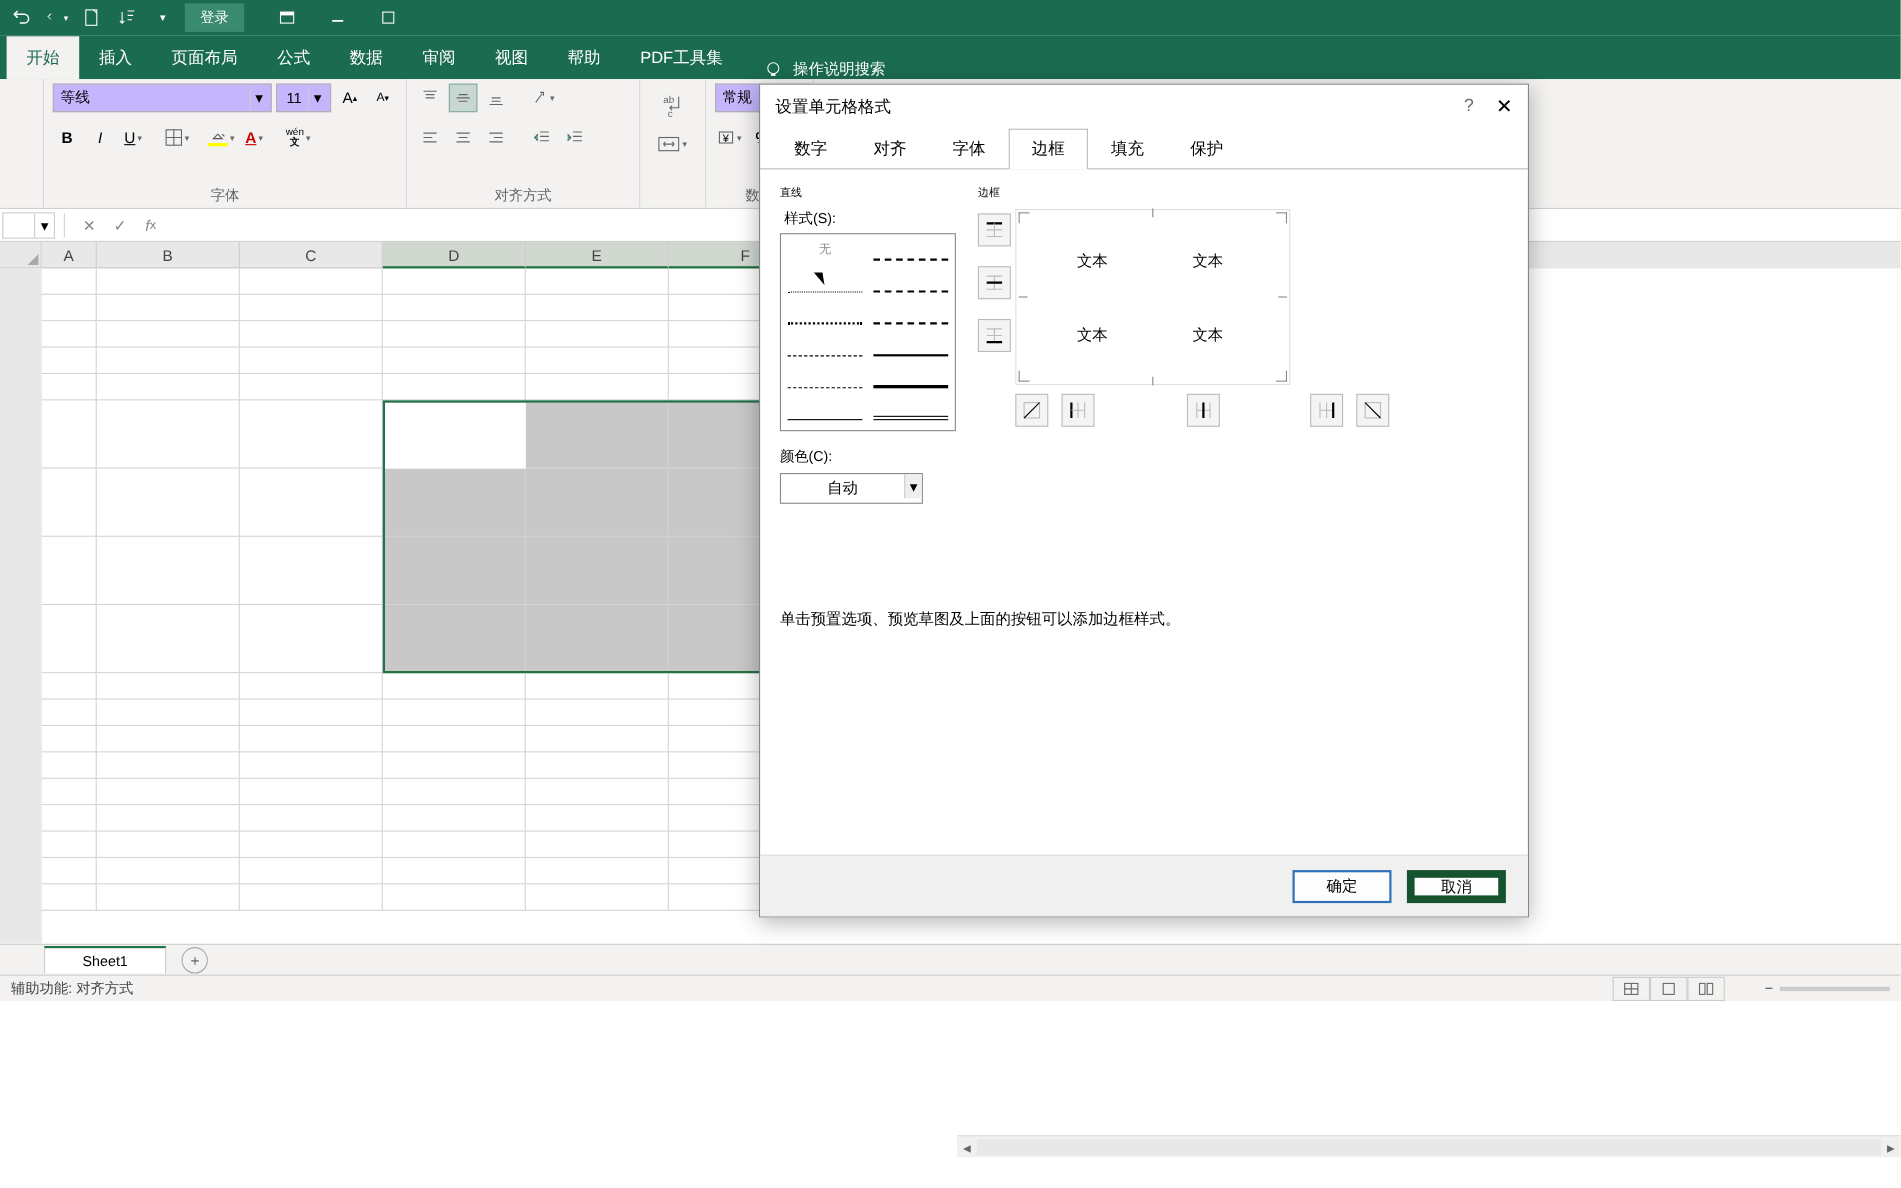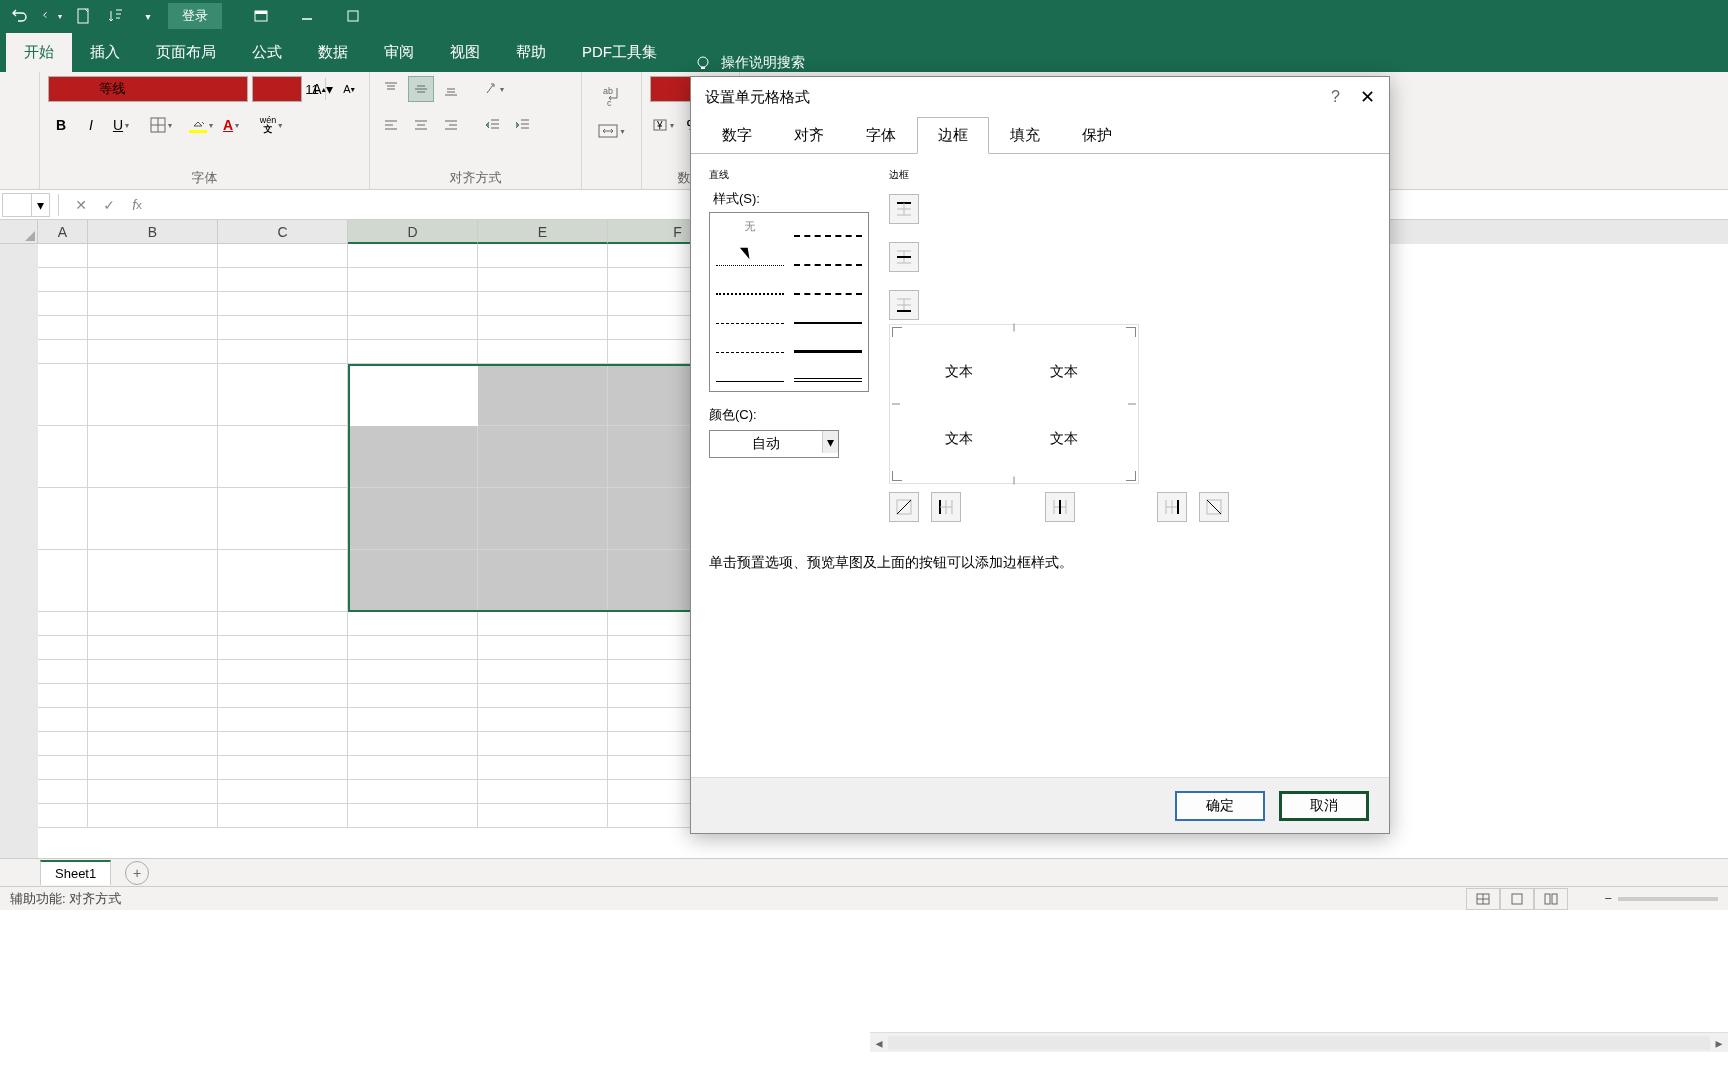--- a/index.html
+++ b/index.html
@@ -20,21 +20,21 @@
 .ribbon-tab.active { background: #f3f2f1; color: #1a6b4f; }
 .tell-me { display: flex; align-items: center; color: #fff; margin-left: 20px; gap: 10px; }
 .bulb { width: 16px; height: 16px; }
 
 
 .ribbon { height: 118px; background: #f3f2f1; border-bottom: 1px solid #d0d0d0; display: flex; }
 .group { border-right: 1px solid #d8d8d8; padding: 4px 8px 2px; display: flex; flex-direction: column; position: relative; }
 .group-body { flex: 1; display: flex; flex-direction: column; gap: 4px; }
 .group-label { text-align: center; color: #666; font-size: 13px; padding-top: 4px; position: relative; }
 .row { display: flex; align-items: center; gap: 4px; }
-.combo { display: flex; align-items: center; border: 1px solid #b0b0b0; background: #b91c1c; height: 26px; padding-left: 44px; }
+.combo { display: flex; align-items: center; border: 1px solid #b0b0b0; background: #c4b5fd; height: 26px; }
 .combo input { border: none; outline: none; padding: 2px 6px; background: transparent; }
 .combo-arrow { width: 16px; height: 22px; display: flex; align-items: center; justify-content: center; border-left: 1px solid #ccc; cursor: pointer; }
 .btn { min-width: 26px; height: 26px; display: flex; align-items: center; justify-content: center; cursor: pointer; border: 1px solid transparent; }
 .btn.active { background: #c8d8d0; border: 1px solid #8aa; }
 .dd-arrow { font-size: 8px; margin-left: 2px; color: #666; }
 .underline-a { text-decoration: underline; color: #c00; font-weight: bold; }
 .fill-color-bar { width: 18px; height: 3px; background: #ffff00; }
 
 
 .formula-bar { height: 30px; display: flex; align-items: center; border-bottom: 1px solid #d0d0d0; }
@@ -55,21 +55,21 @@
 .cells { position: absolute; left: 38px; top: 24px; right: 0; bottom: 0; }
 .cell-row { display: flex; height: 24px; }
 .cell { width: 130px; height: 24px; border-right: 1px solid #d4d4d4; border-bottom: 1px solid #d4d4d4; }
 .cell.sel { background: #c8c8c8; }
 .cell.tall { height: 62px; }
 .selection-border { position: absolute; border: 2px solid #217346; pointer-events: none; }
 .active-cell-white { position: absolute; background: #fff; pointer-events: none; }
 
 
 .sheet-bar { height: 28px; background: #f3f2f1; border-top: 1px solid #ccc; display: flex; align-items: center; padding-left: 40px; gap: 4px; }
-.sheet-tab { padding: 4px 14px; background: #fff; border: 1px solid #ccc; border-bottom: none; border-top: 2px solid #217346; cursor: pointer; font-size: 13px; }
+.sheet-tab { padding: 4px 34px; background: #fff; border: 1px solid #ccc; border-bottom: none; border-top: 2px solid #217346; cursor: pointer; font-size: 13px; }
 .add-sheet { width: 24px; height: 24px; border: 1px solid #aaa; border-radius: 50%; display: flex; align-items: center; justify-content: center; margin-left: 10px; cursor: pointer; color: #666; }
 
 
 .statusbar { height: 24px; background: #f3f2f1; border-top: 1px solid #ccc; display: flex; align-items: center; padding: 0 10px; font-size: 13px; color: #444; position: relative; }
 .view-btns { position: absolute; right: 160px; display: flex; }
 .view-btn { width: 34px; height: 22px; border: 1px solid #ccc; display:flex;align-items:center;justify-content:center; cursor:pointer; }
 .zoom-slider { position: absolute; right: 10px; display: flex; align-items: center; gap: 6px; }
 .slider-track { width: 100px; height: 4px; background: #ccc; position: relative; }
 
 
@@ -104,35 +104,35 @@
 .preset-icon .inner-grid { width: 30px; height: 30px; position: relative; }
 .preset-icon .inner-grid::before, .preset-icon .inner-grid::after { content:''; position:absolute; background:#aaa; }
 .preset-icon.outline .inner-grid { border: 2px solid #555; }
 .preset-icon.outline .inner-grid::before { left:50%; top:0; bottom:0; width:1px; background:#ccc;}
 .preset-icon.outline .inner-grid::after { top:50%; left:0; right:0; height:1px; background:#ccc;}
 .preset-icon.inside .inner-grid { border: 1px solid #ccc; }
 .preset-icon.inside .inner-grid::before { left:50%; top:0; bottom:0; width:2px; background:#555; transform:translateX(-50%);}
 .preset-icon.inside .inner-grid::after { top:50%; left:0; right:0; height:2px; background:#555; transform:translateY(-50%);}
 .preset-icon.none .inner-grid::before { left:50%; top:0; bottom:0; width:1px; background:#ccc;}
 .preset-icon.none .inner-grid::after { top:50%; left:0; right:0; height:1px; background:#ccc;}
-.border-edit { display: flex; gap: 4px; flex-direction: column; }
+.border-edit { display: flex; gap: 4px; }
 .side-btns-v { display: flex; flex-direction: column; gap: 18px; padding-top: 4px; }
 .side-btn { width: 30px; height: 30px; border: 1px solid #bbb; background: #f4f4f4; cursor: pointer; display:flex;align-items:center;justify-content:center; position:relative;}
 .preview-box { width: 250px; height: 160px; border: 1px solid #e0e0e0; position: relative; background:#fff; }
 .preview-txt { position: absolute; font-size: 14px; }
 .corner { position: absolute; width: 10px; height: 10px; }
 .corner.tl { top:2px; left:2px; border-top:1px solid #888; border-left:1px solid #888;}
 .corner.tr { top:2px; right:2px; border-top:1px solid #888; border-right:1px solid #888;}
 .corner.bl { bottom:2px; left:2px; border-bottom:1px solid #888; border-left:1px solid #888;}
 .corner.br { bottom:2px; right:2px; border-bottom:1px solid #888; border-right:1px solid #888;}
 .tmark { position:absolute; width:8px; height:1px; background:#888; }
 .side-btns-h { display: flex; gap: 12px; margin-top: 8px; padding-left: 0; }
 .hint-text { position: absolute; left: 18px; top: 400px; font-size: 14px; }
 .dlg-buttons { height: 56px; border-top: 1px solid #ddd; display: flex; align-items: center; justify-content: flex-end; gap: 14px; padding: 0 20px; background: #f0f0f0;}
-.dlg-btn { min-width: 90px; height: 30px; border: 3px solid #14532d; background: #fdfdfd; cursor: pointer; font-size: 14px; }
+.dlg-btn { min-width: 90px; height: 30px; border: 7px solid #14532d; background: #fdfdfd; cursor: pointer; font-size: 14px; }
 .dlg-btn.primary { border: 2px solid #2e6fb7; }
 .cursor-arrow { position: absolute; left: 744px; top: 244px; width: 14px; height: 18px; z-index: 50; pointer-events:none; }
 .cursor-arrow::before { content:''; position:absolute; width:0; height:0; border-left:6px solid #000; border-top:5px solid transparent; border-bottom:10px solid transparent; transform: rotate(-40deg);}
 .scrollbar-h { position: absolute; left: 870px; right: 0; bottom: 28px; height: 20px; background: #f0f0f0; border-top:1px solid #ddd; display:flex; align-items:center;}
 .sb-btn { width:18px; height:18px; display:flex; align-items:center; justify-content:center; color:#666; cursor:pointer;}
 .sb-track { flex:1; height:14px; background:#e8e8e8; position:relative;}
 
 svg { display: block; }
 </style>
 </head>

